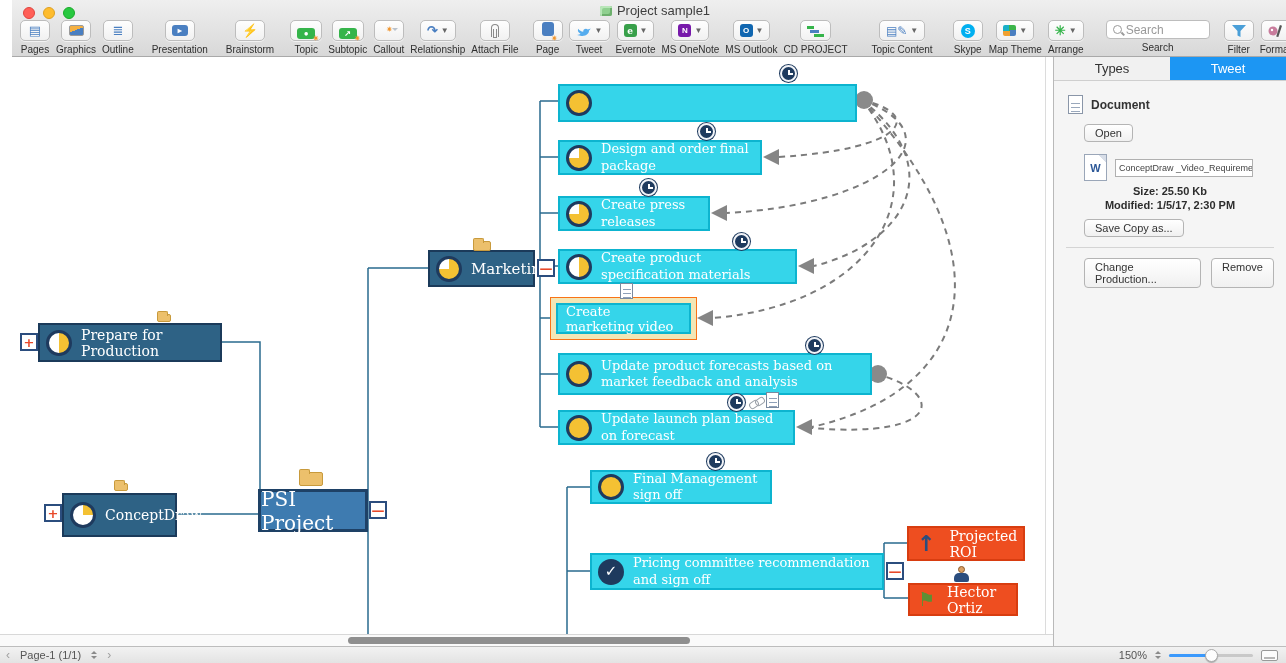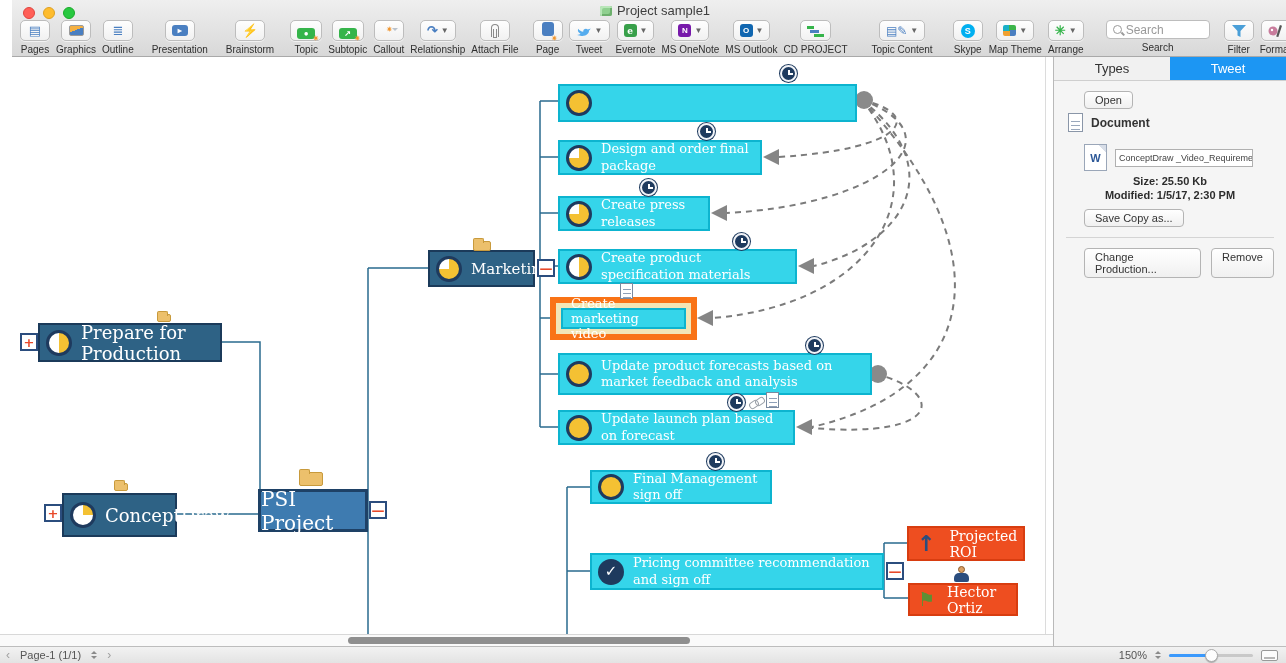--- a/index.html
+++ b/index.html
@@ -35,29 +35,29 @@
     display:flex; align-items:center; gap:4px; padding:0 6px; color:#9a9a9a; font-size:12px; }
   .clip { width:8px; height:13px; border:1.5px solid #8a8a8a; border-bottom:none; border-radius:4px 4px 0 0; position:relative; }
   .clip::after { content:""; position:absolute; left:1px; top:4px; width:2px; height:8px; border:1px solid #8a8a8a; border-top:none; }
 
   
   #canvas { position:absolute; left:0; top:57px; width:1053px; height:589px; background:#fff; overflow:hidden; }
   #overlay { position:absolute; left:0; top:0; z-index:1; }
   .node { position:absolute; z-index:2; display:flex; align-items:center; color:#fff;
     font-family:"DejaVu Serif", serif; }
   .cyan { background:#35d5ea; border:2px solid #0db4cf; font-size:13px; padding:2px 8px 2px 6px; line-height:1.25; }
-  .darkb { background:#2e6285; border:2px solid #1b3a5a; font-size:18px; padding:2px 8px 2px 6px; }
+  .darkb { background:#2e6285; border:2px solid #1b3a5a; font-size:14px; padding:2px 8px 2px 6px; }
   .rootn { background:#3e7bb0; border:3px solid #1e4166; font-size:20px; font-weight:normal; justify-content:center; }
   .orange { background:#ee4e20; border:2px solid #d83d10; font-size:14px; padding:2px 8px; }
   .pie { width:26px; height:26px; border-radius:50%; border:3px solid #1e3a5e; background:#fff; flex:none; margin-right:9px; }
   .checkc { width:26px; height:26px; border-radius:50%; background:#1e3a5e; color:#fff; font-size:15px; font-weight:bold;
     display:flex; align-items:center; justify-content:center; flex:none; margin-right:9px; font-family:"DejaVu Sans",sans-serif; }
   .arrowup { font-family:"DejaVu Sans",sans-serif; font-size:22px; font-weight:bold; color:#2b4d7e; margin-right:14px; line-height:1; }
   .flagic { font-family:"DejaVu Sans",sans-serif; font-size:19px; color:#5d8f34; margin-right:12px; line-height:1; }
-  .sel-outer { position:absolute; z-index:2; background:#f2e6b6; border:6px solid #f97316; display:flex; align-items:flex-end; padding:5px; }
+  .sel-outer { position:absolute; z-index:2; background:#f2e6b6; border:1px solid #f97316; display:flex; align-items:flex-end; padding:5px; }
   .sel-inner { background:#35d5ea; border:2px solid #0db4cf; color:#fff; font-family:"DejaVu Serif",serif; font-size:13px;
     padding:3px 8px; width:100%; height:100%; display:flex; align-items:center; }
   .pm { position:absolute; z-index:4; width:18px; height:18px; background:#fff; border:2px solid #2b4d7e;
     display:flex; align-items:center; justify-content:center; font-weight:bold; color:#e8492a; font-size:13px; line-height:1;
     font-family:"DejaVu Sans",sans-serif; }
   .clockb { position:absolute; z-index:3; width:17px; height:17px; border-radius:50%; background:#1e3a5e; border:2px solid #f2f4f8;
     box-shadow:0 0 0 1px #1e3a5e; }
   .clockb::before { content:""; position:absolute; left:6px; top:3px; width:2px; height:5px; background:#fff; }
   .clockb::after { content:""; position:absolute; left:7px; top:6px; width:4px; height:2px; background:#fff; }
   .docb { position:absolute; z-index:3; width:13px; height:16px; background:#fff; border:1px solid #7a8aa0;
@@ -425,26 +425,26 @@
       <div class="hthumb"></div>
     </div>
   </div>
 
   <div id="panel">
     <div class="tabs">
       <div class="tab">Types</div>
       <div class="tab active">Tweet</div>
     </div>
     <div class="panel-body">
-      <div style="margin-left:18px">
-        <span class="btn">Open</span>
-      </div>
       <div style="display:flex;align-items:center;gap:8px;margin:4px 0 10px 2px">
         <span class="doc-ic"></span>
         <span style="font-weight:bold;font-size:12px">Document</span>
+      </div>
+      <div style="margin-left:18px">
+        <span class="btn">Open</span>
       </div>
       <div style="display:flex;align-items:center;gap:8px;margin:12px 0 0 18px">
         <span class="word-ic">W</span>
         <span class="field">ConceptDraw _Video_Requirement</span>
       </div>
       <div class="meta">Size: 25.50 Kb</div>
       <div class="meta" style="margin-top:2px">Modified: 1/5/17, 2:30 PM</div>
       <div style="margin:8px 0 0 18px">
         <span class="btn">Save Copy as...</span>
       </div>

